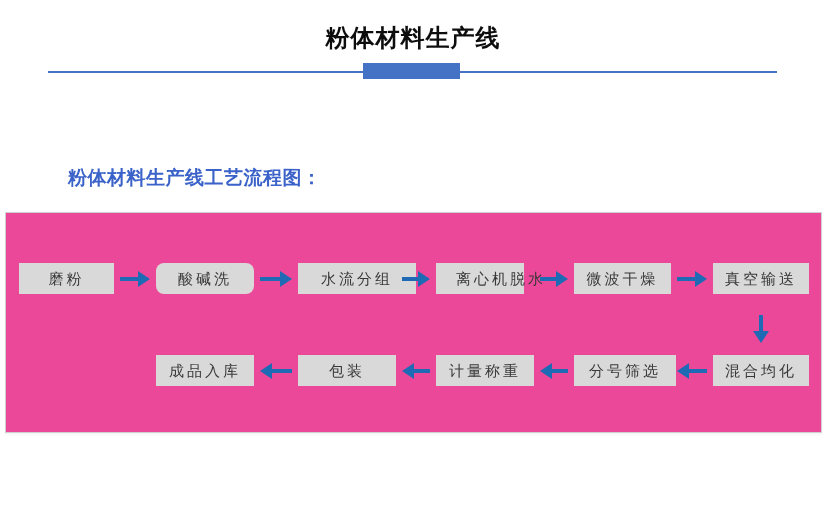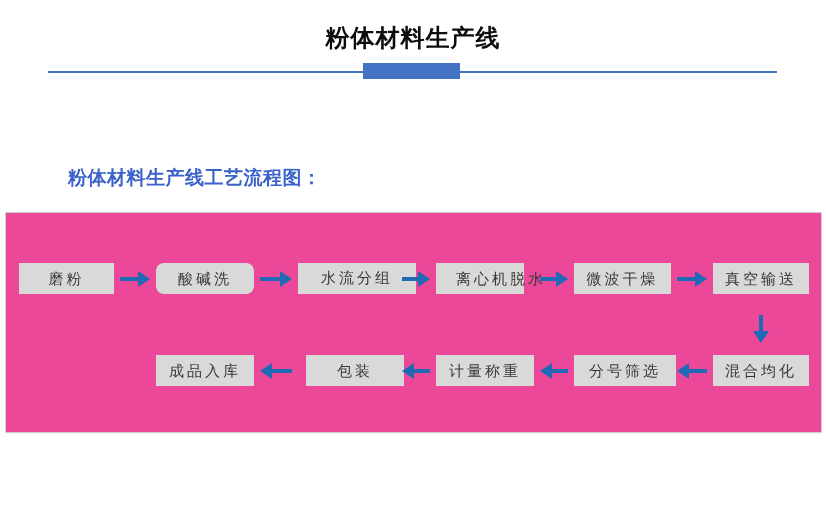--- a/index.html
+++ b/index.html
@@ -104,21 +104,21 @@
 <body>
 
 <div class="page">
   <h1 class="page-title">粉体材料生产线</h1>
   <div class="divider-line"></div>
   <div class="divider-accent-bar"></div>
   <h2 class="section-heading">粉体材料生产线工艺流程图：</h2>
   <div class="flow-panel">
       <div class="node" style="left: 13px; top: 50px; width: 95px;">磨粉</div>
       <div class="node" style="left: 150px; top: 50px; width: 98px; border-radius: 8px;">酸碱洗</div>
-      <div class="node" style="left: 292px; top: 50px; width: 118px; font-family: Liberation Serif, serif;">水流分组</div>
+      <div class="node" style="left: 292px; top: 50px; width: 118px;">水流分组</div>
       <div class="node" style="left: 430px; top: 50px; width: 88px; padding-left: 20px;">离心机脱水</div>
       <div class="node" style="left: 568px; top: 50px; width: 97px;">微波干燥</div>
       <div class="node" style="left: 707px; top: 50px; width: 96px;">真空输送</div>
       <div class="arr" style="left: 114px; width: 30px; top: 57.5px;">
         <div class="shaft"></div>
         <div class="head-right"></div>
       </div>
       <div class="arr" style="left: 254px; width: 32px; top: 57.5px;">
         <div class="shaft"></div>
         <div class="head-right"></div>
@@ -135,21 +135,21 @@
         <div class="shaft"></div>
         <div class="head-right"></div>
       </div>
       <div class="varr" style="left: 747px; top: 102px; height: 28px;">
         <div class="vshaft"></div>
         <div class="head-down"></div>
       </div>
       <div class="node" style="left: 707px; top: 142px; width: 96px;">混合均化</div>
       <div class="node" style="left: 568px; top: 142px; width: 102px;">分号筛选</div>
       <div class="node" style="left: 430px; top: 142px; width: 98px;">计量称重</div>
-      <div class="node" style="left: 300px; top: 142px; width: 98px;">包装</div>
+      <div class="node" style="left: 292px; top: 142px; width: 98px;">包装</div>
       <div class="node" style="left: 150px; top: 142px; width: 98px;">成品入库</div>
       <div class="arr" style="left: 254px; width: 32px; top: 149.5px;">
         <div class="head-left"></div>
         <div class="shaft"></div>
       </div>
       <div class="arr" style="left: 396px; width: 28px; top: 149.5px;">
         <div class="head-left"></div>
         <div class="shaft"></div>
       </div>
       <div class="arr" style="left: 534px; width: 28px; top: 149.5px;">

